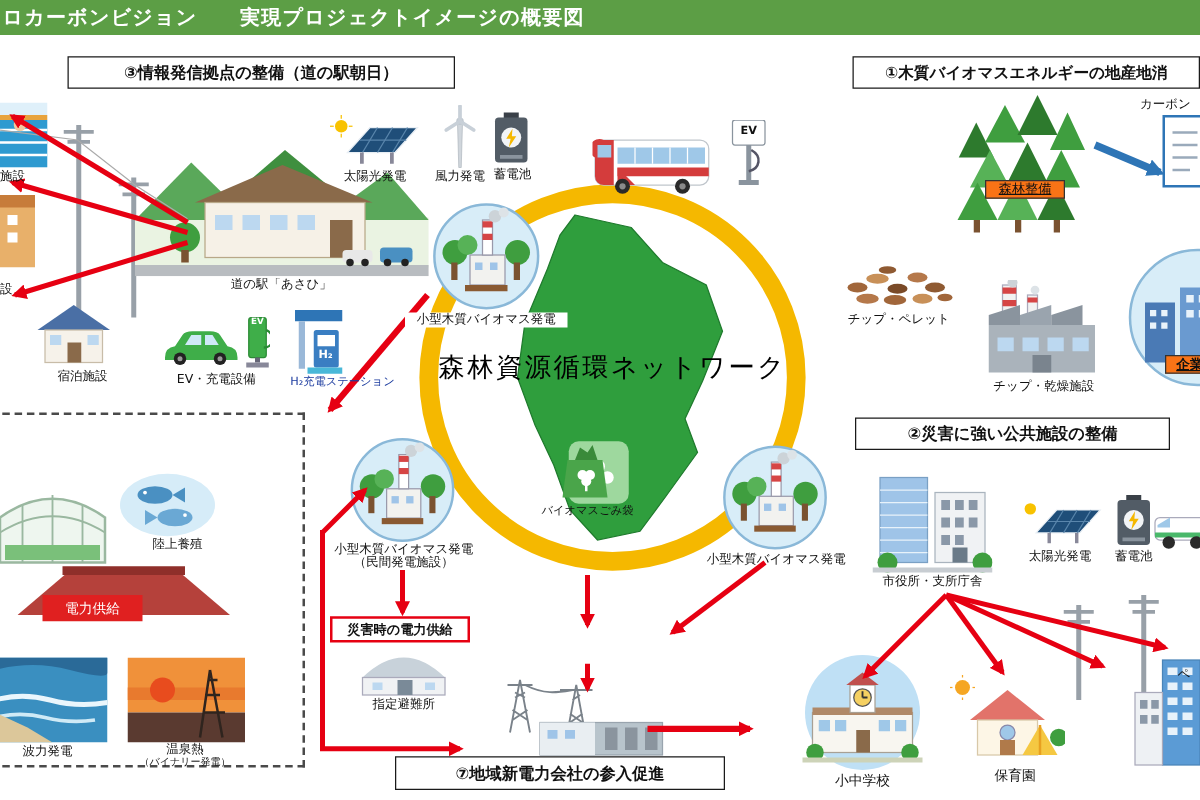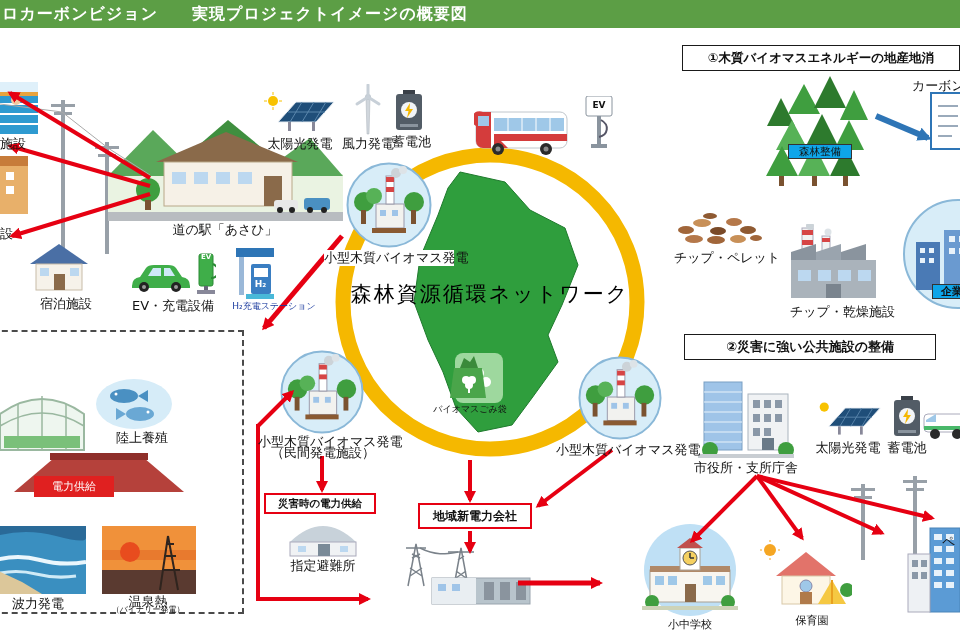--- a/index.html
+++ b/index.html
@@ -3,24 +3,24 @@
 <meta charset="utf-8">
 <style>
   html,body{margin:0;padding:0;background:#fff;}
   #canvas{position:relative;width:960px;height:640px;background:#fff;overflow:hidden;
     font-family:"DejaVu Sans","Liberation Sans",sans-serif;color:#111;}
   .abs{position:absolute;}
   .hdr{position:absolute;left:0;top:0;width:960px;height:28px;background:#5c9e45;color:#fff;
     font-weight:bold;font-size:16px;line-height:28px;padding-left:2px;z-index:10;letter-spacing:1px;white-space:nowrap;}
   .sec{position:absolute;background:#fff;border:1.6px solid #1a1a1a;color:#111;font-weight:bold;
     font-size:13px;display:flex;align-items:center;justify-content:center;white-space:nowrap;z-index:9;padding:0 4px;box-sizing:border-box;}
-  .lbl{position:absolute;color:#111;font-size:13px;line-height:1.2;text-align:center;white-space:nowrap;z-index:9;}
+  .lbl{position:absolute;color:#111;font-size:10px;line-height:1.2;text-align:center;white-space:nowrap;z-index:9;}
   .redbox{position:absolute;background:#fff;border:2px solid #e60012;color:#111;font-weight:bold;
     display:flex;align-items:center;justify-content:center;white-space:nowrap;z-index:9;box-sizing:border-box;}
-  .wbox{background:#0ea5e9;border:1px solid #333;padding:0 2px;}
+  .wbox{background:#f97316;border:1px solid #333;padding:0 2px;text-decoration:underline;}
   .bio{z-index:6;}
   .ill{z-index:5;}
   .ctr{position:absolute;z-index:8;font-weight:normal;color:#000;}
   .dash{position:absolute;border:2px dashed #4a4a4a;z-index:2;}
   svg{display:block;}
 </style>
 </head>
 <body>
 
 <div id="canvas">
@@ -604,25 +604,26 @@
       <line x1="612" y1="450" x2="538" y2="506" marker-end="url(#ar)"></line>
       <line x1="518" y1="583" x2="600" y2="583" stroke-width="5" marker-end="url(#ar)"></line>
       <line x1="757" y1="476" x2="692" y2="541" marker-end="url(#ar)"></line>
       <line x1="757" y1="476" x2="802" y2="538" marker-end="url(#ar)"></line>
       <line x1="757" y1="476" x2="882" y2="533" marker-end="url(#ar)"></line>
       <line x1="757" y1="476" x2="932" y2="518" marker-end="url(#ar)"></line>
     </g>
     <line x1="876" y1="116" x2="928" y2="138" stroke="#2e75b6" stroke-width="6" marker-end="url(#ab)"></line>
   </svg>
 
+  <div class="sec" style="left:54px;top:45px;width:310px;height:26px">③情報発信拠点の整備（道の駅朝日）</div>
   <div class="sec" style="left:682px;top:45px;width:278px;height:26px;font-size:12.5px">①木質バイオマスエネルギーの地産地消</div>
   <div class="sec" style="left:684px;top:334px;width:252px;height:26px">②災害に強い公共施設の整備</div>
+  <div class="sec" style="left:316px;top:605px;width:264px;height:27px">⑦地域新電力会社の参入促進</div>
 
   <div class="redbox" style="left:264px;top:493px;width:112px;height:21px;font-size:10.5px">災害時の電力供給</div>
-  <div class="redbox" style="left:418px;top:503px;width:114px;height:26px;font-size:12px">地域新電力会社</div>
 
   <div class="ctr" style="left:330px;top:280px;width:320px;text-align:center;font-size:21px;letter-spacing:2px">森林資源循環ネットワーク</div>
 
   <div class="lbl" style="left:150px;top:222px;width:150px">道の駅「あさひ」</div>
   <div class="lbl" style="left:266px;top:136px;width:68px">太陽光発電</div>
   <div class="lbl" style="left:336px;top:136px;width:64px">風力発電</div>
   <div class="lbl" style="left:392px;top:134px;width:36px">蓄電池</div>
   <div class="lbl" style="left:128px;top:298px;width:90px">EV・充電設備</div>
   <div class="lbl" style="left:224px;top:301px;width:100px;color:#1a3a9e;font-size:9px">H₂充電ステーション</div>
   <div class="lbl" style="left:36px;top:296px;width:60px">宿泊施設</div>

